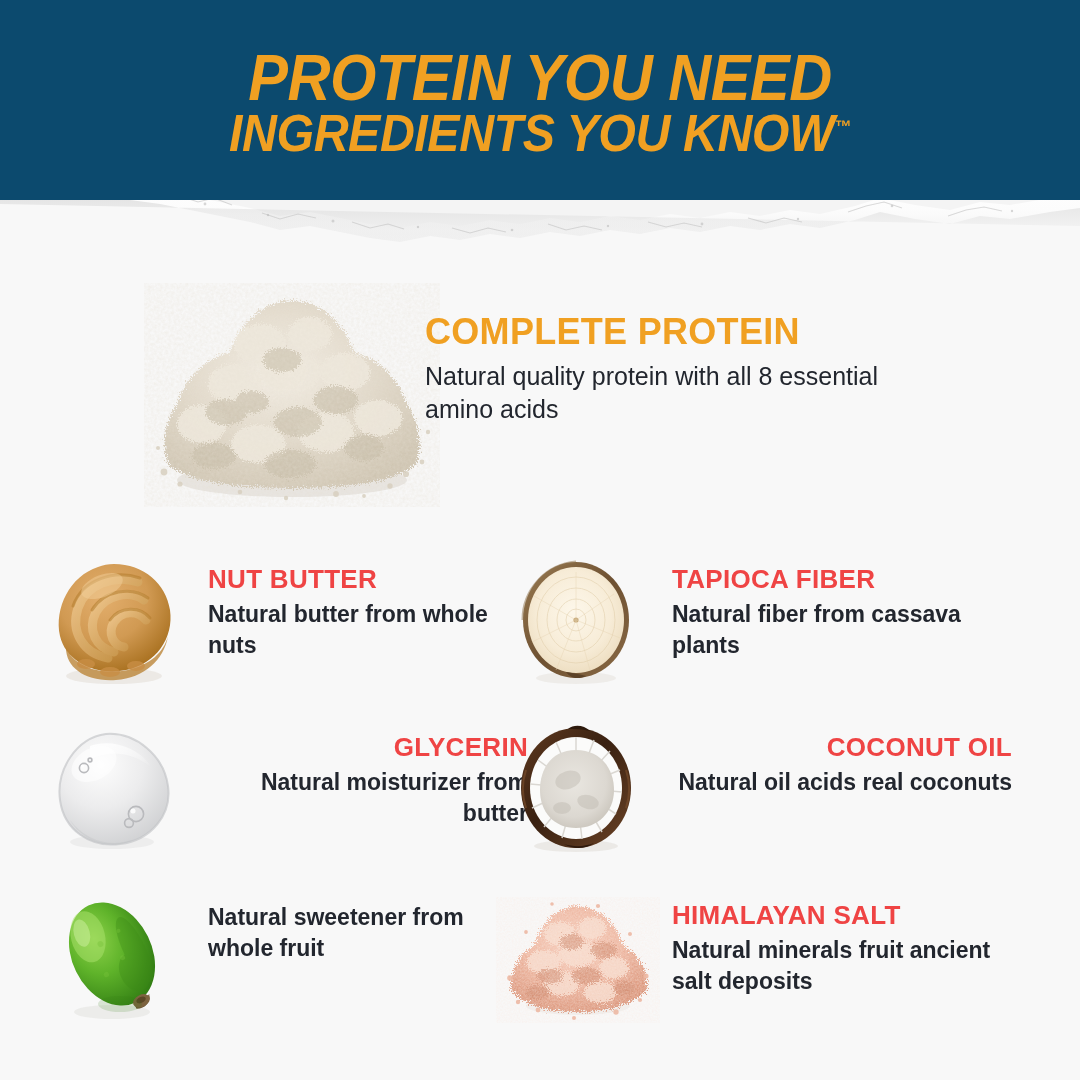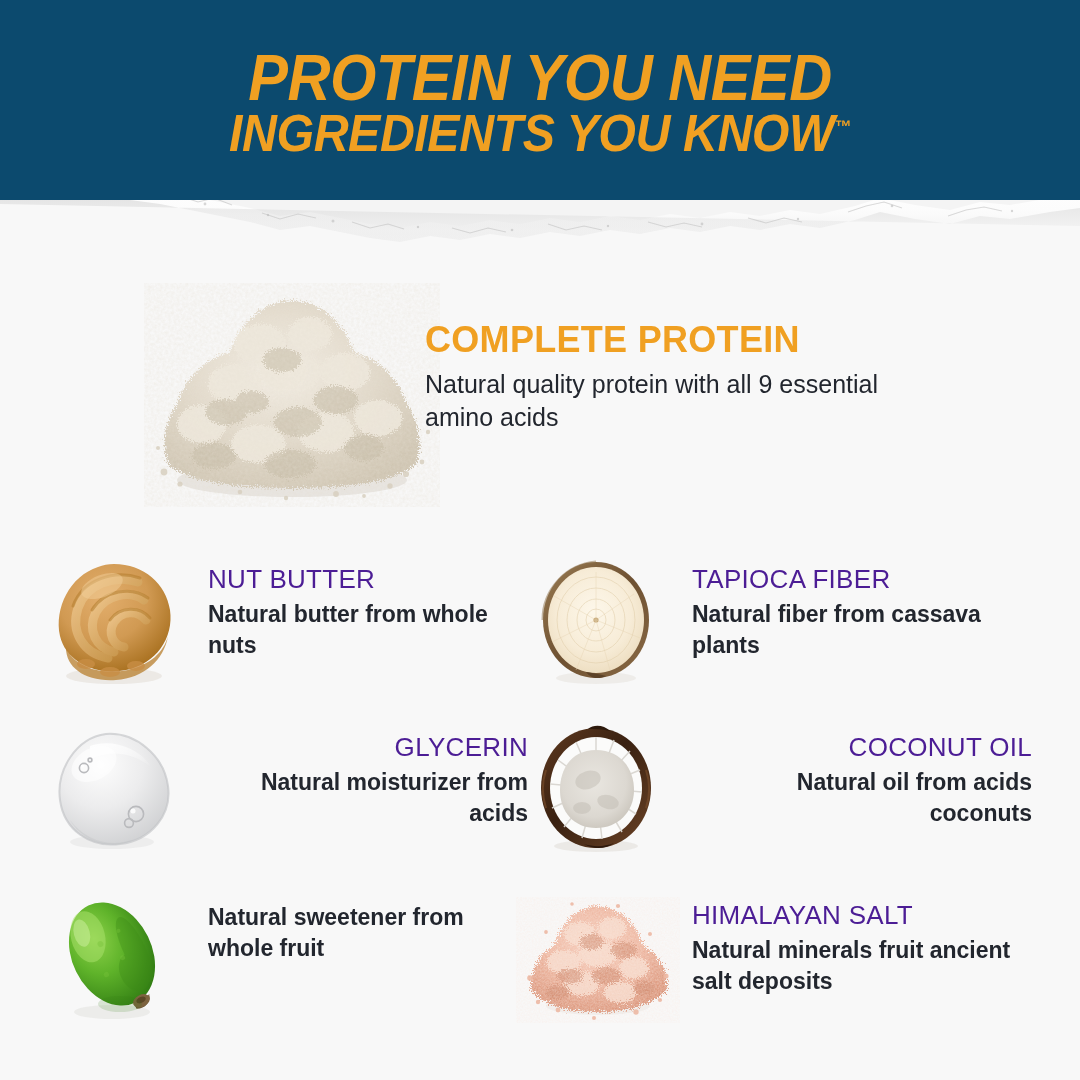--- a/index.html
+++ b/index.html
@@ -100,21 +100,21 @@
     left: 425px;
     top: 33px;
     width: 520px;
   }
   .hero-title {
     font-size: 36px;
     font-weight: 800;
     color: #f0a022;
     letter-spacing: 0.3px;
     line-height: 1.05;
-    margin: 16px 0 9px 0;
+    margin: 8px 0 9px 0;
     text-transform: uppercase;
   }
   .hero-desc {
     font-size: 25px;
     font-weight: 400;
     color: #22262e;
     line-height: 1.32;
     margin: 0;
     max-width: 460px;
   }
@@ -140,38 +140,38 @@
     height: 140px;
   }
   .cell .txt {
     position: absolute;
     left: 168px;
     top: 14px;
     width: 320px;
   }
   .cell .name {
     font-size: 26px;
-    font-weight: 400;
-    color: #4c1d95;
+    font-weight: 700;
+    color: #ef4444;
     letter-spacing: 0.3px;
     line-height: 1.05;
     margin: 0 0 6px 0;
     text-transform: uppercase;
     white-space: nowrap;
   }
   .cell .desc {
     font-size: 23px;
     font-weight: 700;
     color: #22262e;
     line-height: 1.33;
     margin: 0;
   }
 
   .col-l { left: 40px; }
-  .col-r { left: 524px; }
+  .col-r { left: 504px; }
   .row-1 { top: 0px; }
   .row-2 { top: 168px; text-align: right; }
   .row-3 { top: 336px; }
 
   .cell.col-r .txt { left: 168px; width: 340px; }
 
   svg { display: block; overflow: visible; }
 </style>
 </head>
 <body>
@@ -314,21 +314,21 @@
           <circle cx="196" cy="222" r="2.9"></circle>
         <circle cx="146" cy="226" r="2.2"></circle>
           <circle cx="18" cy="176" r="2.0"></circle>
         <circle cx="288" cy="160" r="2.2"></circle>
           <circle cx="224" cy="224" r="1.9"></circle>
       </g>
     </svg>
 
     <div class="hero-text">
       <h2 class="hero-title">COMPLETE PROTEIN</h2>
-      <p class="hero-desc">Natural quality protein with all 9 essential amino acids</p>
+      <p class="hero-desc">Natural quality protein with all 8 essential amino acids</p>
     </div>
   </div>
 
   <div class="grid">
 
     <div class="cell col-l row-1">
       <svg class="thumb" viewBox="0 0 150 140">
         <defs>
           <radialGradient id="nbBody" cx="40%" cy="32%" r="72%">
             <stop offset="0%" stop-color="#e3ae6c"></stop>
@@ -453,21 +453,21 @@
         </g>
         <g fill="#ffffff" opacity="0.85">
           <circle cx="42.5" cy="46" r="1.6"></circle>
           <circle cx="93" cy="91" r="2.5"></circle>
         </g>
 
         <path d="M30,100 C44,120 70,128 92,120 C74,130 44,124 30,100 Z" fill="#c6c7ca" opacity="0.5"></path>
       </svg>
       <div class="txt">
         <h3 class="name">GLYCERIN</h3>
-        <p class="desc">Natural moisturizer from acids</p>
+        <p class="desc">Natural moisturizer from butter</p>
       </div>
     </div>
 
     <div class="cell col-r row-2">
       <svg class="thumb" viewBox="0 0 150 140">
         <defs>
           <linearGradient id="ccHusk" x1="0" y1="0" x2="1" y2="1">
             <stop offset="0%" stop-color="#5f3a20"></stop>
             <stop offset="45%" stop-color="#3a2111"></stop>
             <stop offset="100%" stop-color="#6b4326"></stop>
@@ -513,21 +513,21 @@
         <path d="M64,9 C70,4 80,5 86,11 C78,9 70,9 64,9 Z" fill="#2d190c"></path>
         <path d="M60,124 C70,130 82,129 90,123 C80,127 70,127 60,124 Z" fill="#2d190c"></path>
 
         <g stroke="#7a4e2c" stroke-width="2" opacity="0.65" fill="none">
           <path d="M22,50 C18,62 18,76 22,88"></path>
           <path d="M122,50 C126,62 126,76 122,88"></path>
         </g>
       </svg>
       <div class="txt">
         <h3 class="name">COCONUT OIL</h3>
-        <p class="desc">Natural oil from acids coconuts</p>
+        <p class="desc">Natural oil acids real coconuts</p>
       </div>
     </div>
 
     <div class="cell col-l row-3">
       <svg class="thumb" viewBox="0 0 150 140">
         <defs>
           <radialGradient id="mfBody" cx="38%" cy="30%" r="76%">
             <stop offset="0%" stop-color="#8ed24a"></stop>
             <stop offset="45%" stop-color="#5fb32a"></stop>
             <stop offset="100%" stop-color="#2f7a12"></stop>

